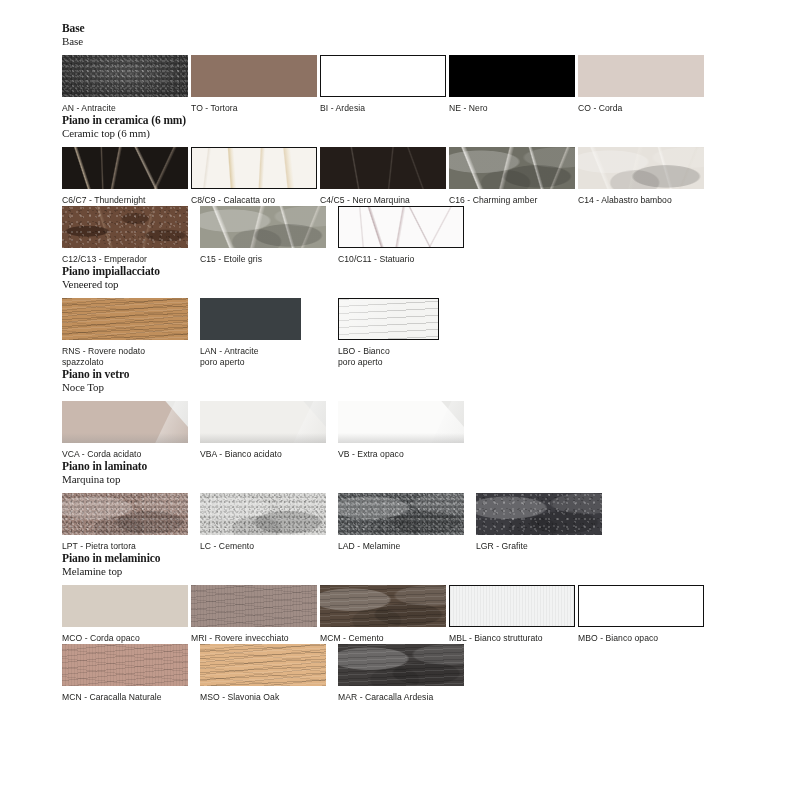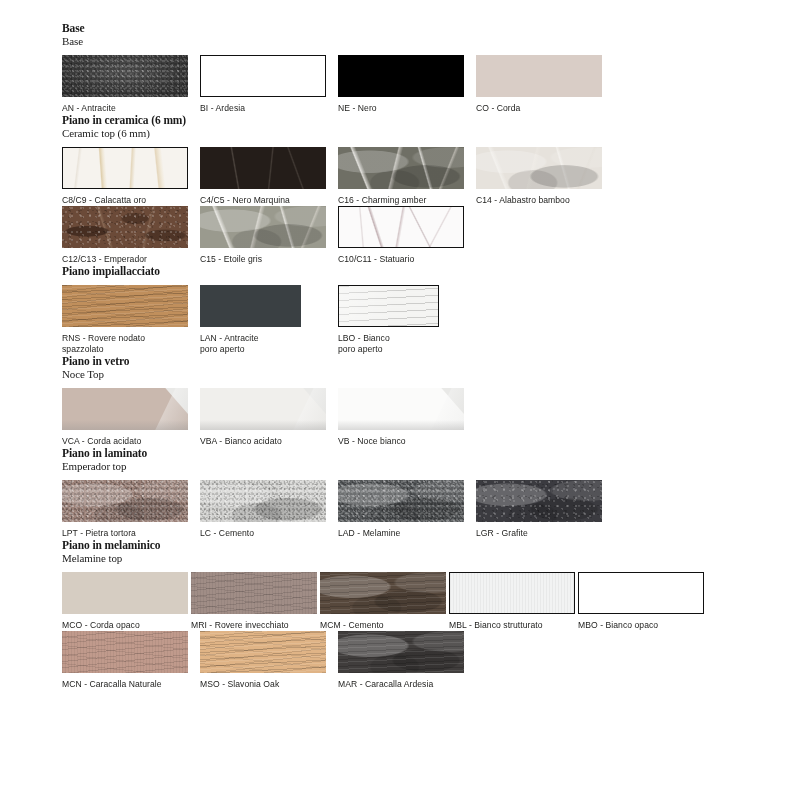--- a/index.html
+++ b/index.html
@@ -218,39 +218,49 @@
       </div>
       <div class="row">
         <div class="cell">
           <div class="swatch" style="background-color: rgb(61, 61, 61);">
             <div class="tex speckle fine"></div>
             <div class="tex vignette"></div>
           </div>
           <div class="label">AN - Antracite</div>
         </div>
         <div class="cell">
+          <div class="swatch" style="background-color: rgb(141, 114, 99);"></div>
+          <div class="label">TO - Tortora</div>
+        </div>
+        <div class="cell">
           <div class="swatch bordered" style="background-color: rgb(255, 255, 255);"></div>
           <div class="label">BI - Ardesia</div>
         </div>
         <div class="cell">
           <div class="swatch" style="background-color: rgb(0, 0, 0);"></div>
           <div class="label">NE - Nero</div>
         </div>
         <div class="cell">
           <div class="swatch" style="background-color: rgb(217, 205, 198);"></div>
           <div class="label">CO - Corda</div>
         </div>
       </div>
     </div>
     <div class="section">
       <div class="section-head">
         <div class="section-title-it">Piano in ceramica (6 mm)</div>
         <div class="section-title-en">Ceramic top (6 mm)</div>
       </div>
       <div class="row">
+        <div class="cell">
+          <div class="swatch" style="background-color: rgb(27, 23, 20);">
+            <div class="tex veins-dark"></div>
+          </div>
+          <div class="label">C6/C7 - Thundernight</div>
+        </div>
         <div class="cell">
           <div class="swatch bordered" style="background-color: rgb(246, 243, 238);">
             <div class="tex veins-gold"></div>
           </div>
           <div class="label">C8/C9 - Calacatta oro</div>
         </div>
         <div class="cell">
           <div class="swatch" style="background-color: rgb(36, 29, 25);">
             <div class="tex veins-faint"></div>
           </div>
@@ -290,20 +300,21 @@
           <div class="swatch bordered" style="background-color: rgb(251, 250, 250);">
             <div class="tex veins-statuario"></div>
           </div>
           <div class="label">C10/C11 - Statuario</div>
         </div>
       </div>
     </div>
     <div class="section">
       <div class="section-head">
         <div class="section-title-it">Piano impiallacciato</div>
+        <div class="section-title-en">Veneered top</div>
       </div>
       <div class="row">
         <div class="cell">
           <div class="swatch" style="background-color: rgb(192, 143, 92);">
             <div class="tex grain-h"></div>
             <div class="tex grain-wave"></div>
           </div>
           <div class="label">RNS - Rovere nodato
           spazzolato</div>
         </div>
@@ -346,28 +357,28 @@
           </div>
           <div class="label">VBA - Bianco acidato</div>
         </div>
         <div class="cell">
           <div class="swatch">
             <div class="glass-ground"></div>
             <div class="glass-sheet" style="background: rgb(251, 251, 250);"></div>
             <div class="glass-edge"></div>
             <div class="glass-shadow"></div>
           </div>
-          <div class="label">VB - Noce bianco</div>
+          <div class="label">VB - Extra opaco</div>
         </div>
       </div>
     </div>
     <div class="section">
       <div class="section-head">
         <div class="section-title-it">Piano in laminato</div>
-        <div class="section-title-en">Emperador top</div>
+        <div class="section-title-en">Marquina top</div>
       </div>
       <div class="row">
         <div class="cell">
           <div class="swatch" style="background-color: rgb(155, 129, 120);">
             <div class="tex speckle fine"></div>
             <div class="tex speckle"></div>
             <div class="tex cloud"></div>
           </div>
           <div class="label">LPT - Pietra tortora</div>
         </div>

